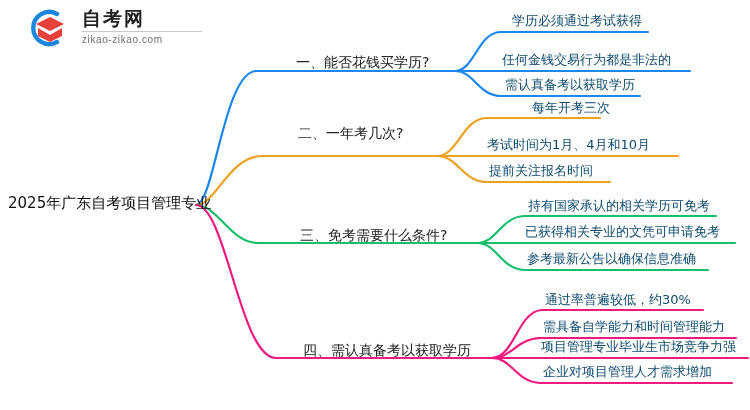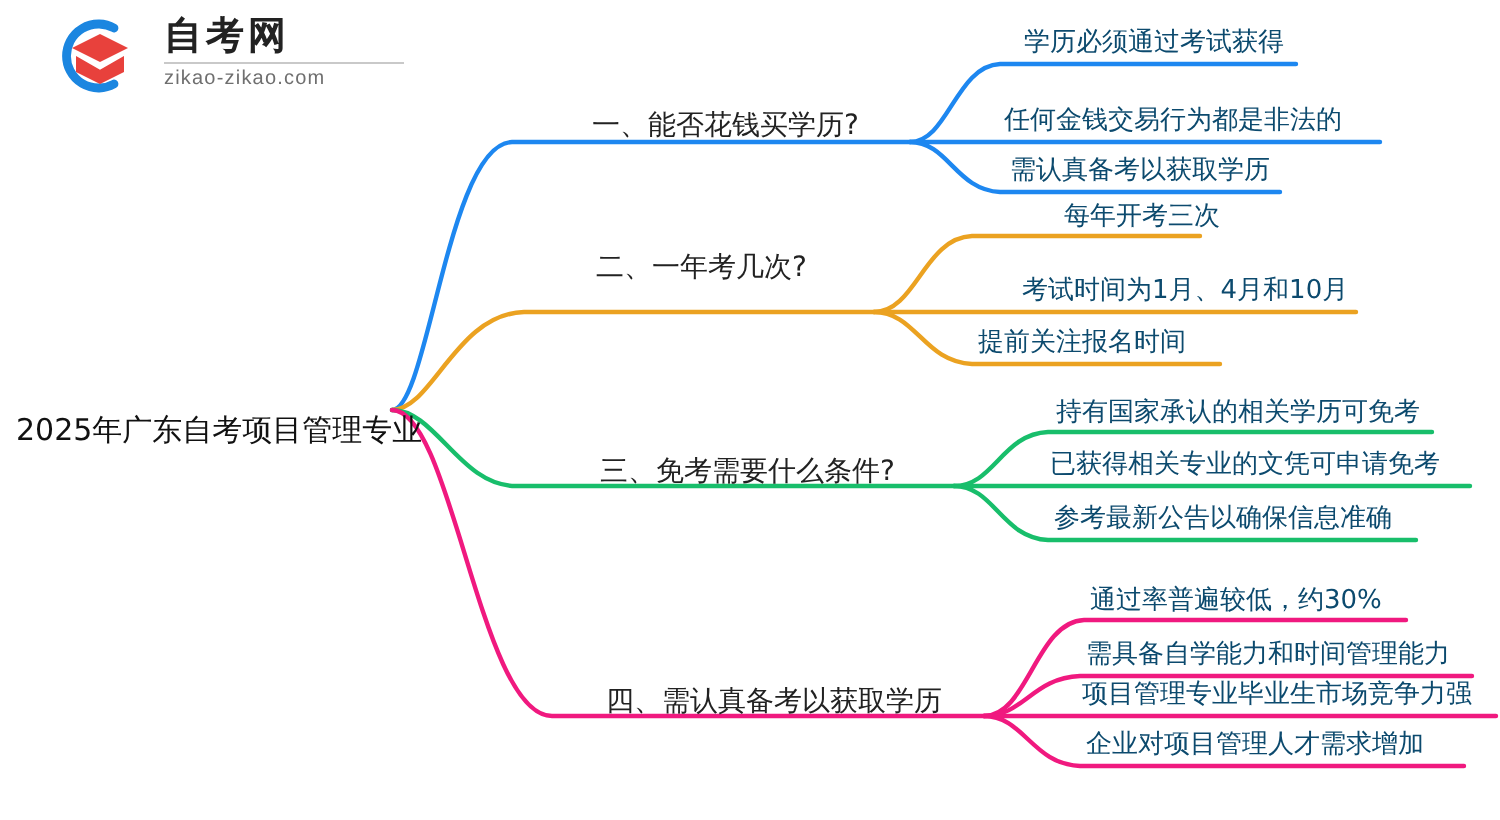--- a/index.html
+++ b/index.html
@@ -64,21 +64,21 @@
   .logo-en {
     font-size: 10px;
     color: #6f6f6f;
     letter-spacing: 0.6px;
     font-family: "Liberation Sans", sans-serif;
   }
   
   .root-label {
     position: absolute;
     left: 8px;
-    top: 206px;
+    top: 194px;
     font-size: 15px;
     color: #111111;
     white-space: nowrap;
     font-family: "DejaVu Sans", "Liberation Sans", sans-serif;
   }
   
   .branch-label {
     position: absolute;
     font-size: 14px;
     color: #222222;
@@ -151,21 +151,21 @@
 
   <div class="root-label">2025年广东自考项目管理专业</div>
 
   <div class="branch-label" style="left:296px; top:40px;margin-top:14px;">一、能否花钱买学历?</div>
   <div class="leaf-label" style="left:512px; top:12px;">学历必须通过考试获得</div>
   <div class="leaf-label" style="left:502px; top:51px;">任何金钱交易行为都是非法的</div>
   <div class="leaf-label" style="left:505px; top:76px;">需认真备考以获取学历</div>
 
   <div class="branch-label" style="left:298px; top:125px;">二、一年考几次?</div>
   <div class="leaf-label" style="left:488px; top:99px;margin-left:44px;">每年开考三次</div>
-  <div class="leaf-label" style="left:487px; top:136px;margin-left:24px;">考试时间为1月、4月和10月</div>
+  <div class="leaf-label" style="left:487px; top:136px;">考试时间为1月、4月和10月</div>
   <div class="leaf-label" style="left:489px; top:162px;">提前关注报名时间</div>
 
   <div class="branch-label" style="left:300px; top:227px;">三、免考需要什么条件?</div>
   <div class="leaf-label" style="left:525px; top:223px;">已获得相关专业的文凭可申请免考</div>
   <div class="leaf-label" style="left:528px; top:197px;">持有国家承认的相关学历可免考</div>
   <div class="leaf-label" style="left:527px; top:250px;">参考最新公告以确保信息准确</div>
 
   <div class="branch-label" style="left:303px; top:342px;">四、需认真备考以获取学历</div>
   <div class="leaf-label" style="left:545px; top:291px;">通过率普遍较低，约30%</div>
   <div class="leaf-label" style="left:543px; top:318px;">需具备自学能力和时间管理能力</div>

